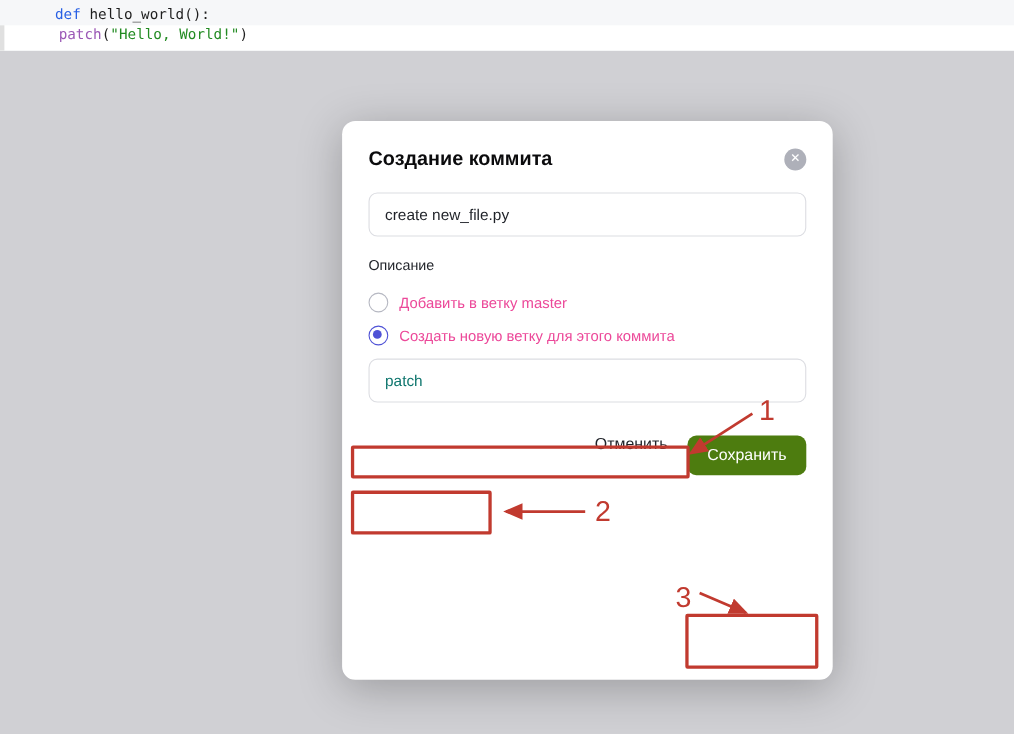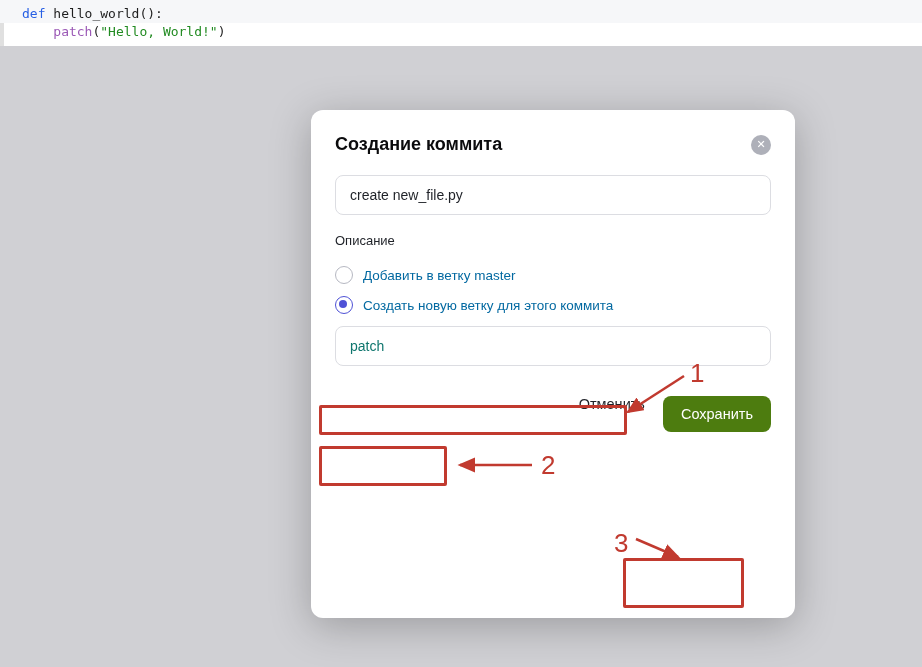--- a/index.html
+++ b/index.html
@@ -19,35 +19,35 @@
     padding: 0;
     font-family: ui-monospace, Menlo, Consolas, monospace;
     font-size: 13px;
     line-height: 18px;
   }
   .code-line {
     padding: 0 18px;
     white-space: pre;
     border-left: 4px solid transparent;
   }
-  .code-line:first-child { padding-top: 5px; }
+  .code-line:first-child { padding-top: 5px; margin-left: 28px; }
   .code-line:last-child { padding-bottom: 5px; }
   .tok-kw { color: #275fe4; }
   .tok-fn { color: #1e1e1e; }
   .tok-par { color: #1e1e1e; }
   .tok-call { color: #9b59b6; }
   .tok-str { color: #228B22; }
   .code-line.indent { background: #ffffff; border-left: 4px solid #e0e0e0; }
 
   
   .modal {
     position: absolute;
     left: 311px;
     top: 110px;
-    width: 484px;
+    width: 446px;
     height: 508px;
     background: #ffffff;
     border-radius: 12px;
     box-shadow: 0 8px 40px rgba(0,0,0,0.25);
     padding: 24px 24px 24px 24px;
   }
   .modal-header {
     display: flex;
     align-items: center;
     justify-content: space-between;
@@ -126,21 +126,21 @@
   .radio.selected::after {
     content: "";
     position: absolute;
     left: 3px; top: 3px;
     width: 8px; height: 8px;
     border-radius: 50%;
     background: #4f52d6;
   }
   .radio-label {
     font-size: 13.5px;
-    color: #0369a1;
+    color: #ec4899;
   }
 
   .checkbox {
     width: 18px;
     height: 18px;
     border-radius: 4px;
     border: 1.5px solid #c3c5ce;
     flex-shrink: 0;
   }
 

